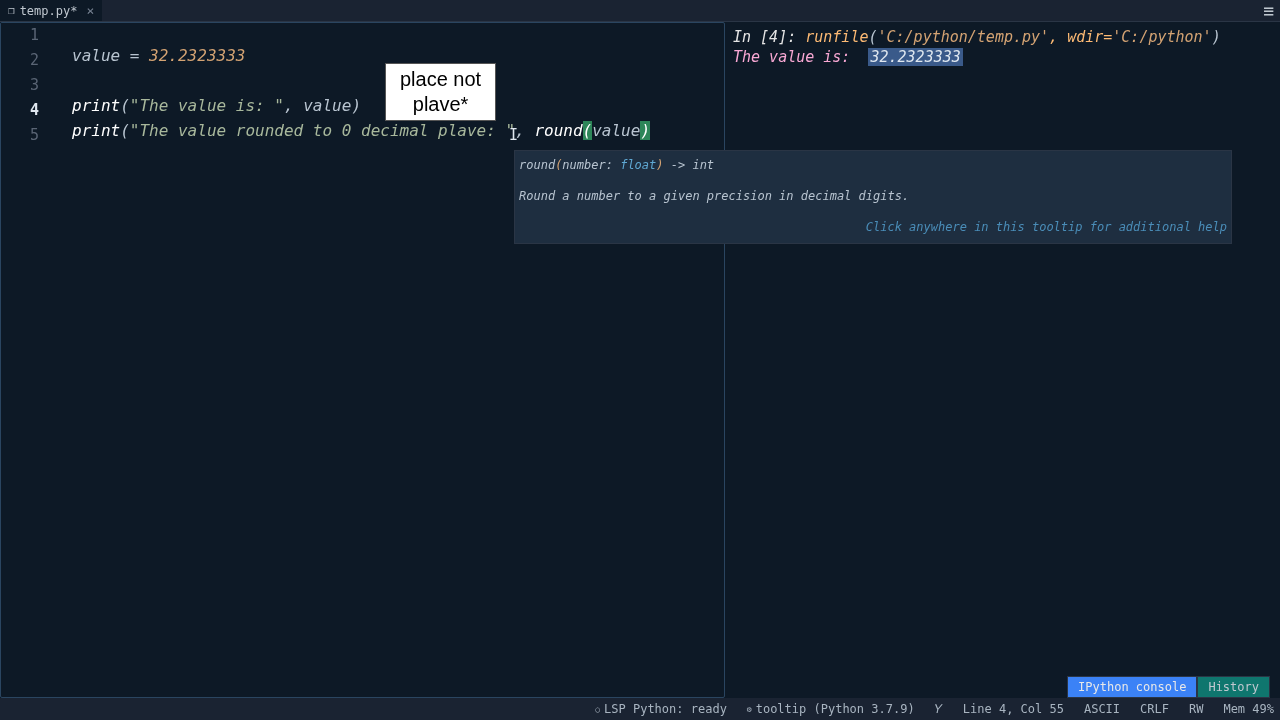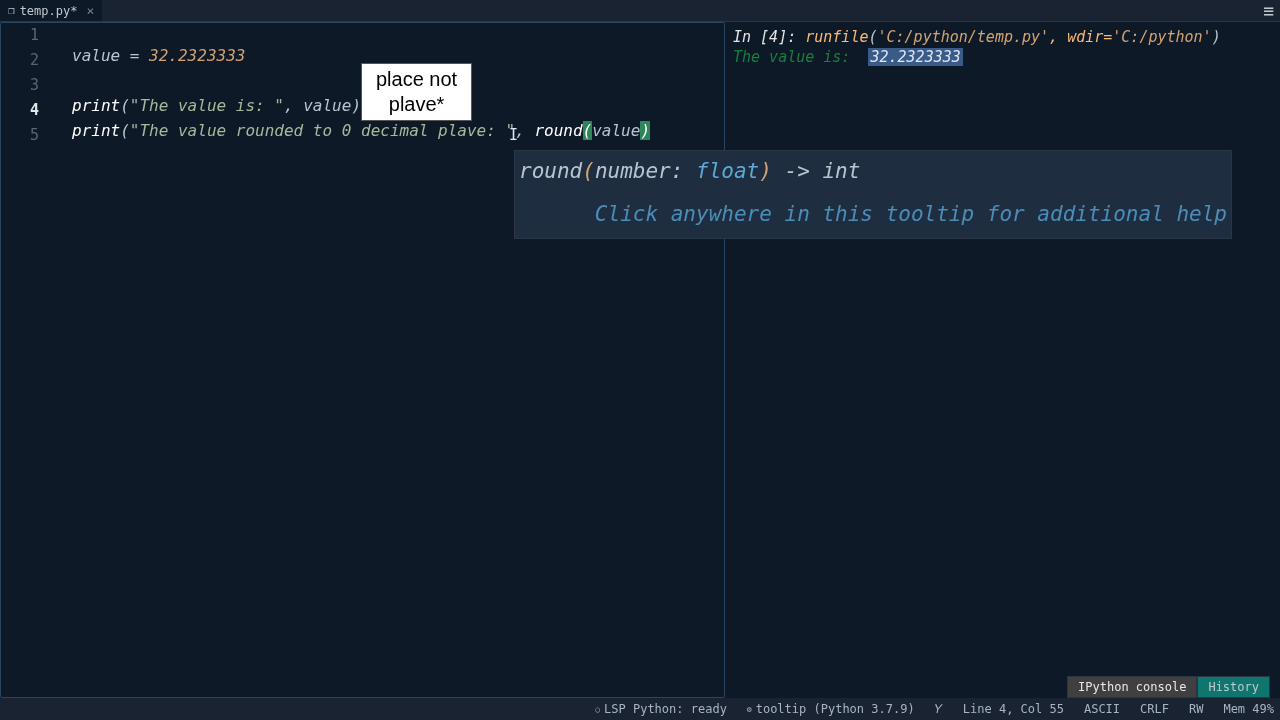--- a/index.html
+++ b/index.html
@@ -84,40 +84,40 @@
 .tok-builtin { color: #ffffff; }
 .tok-str { color: #a8b89c; }
 .tok-num { color: #d4a373; }
 .tok-op { color: #b8c4d0; }
 .paren-match {
   background: #2d8659;
   color: #fff !important;
 }
 .annotation-box {
   position: absolute;
-  left: 360px; top: 40px;
+  left: 384px; top: 40px;
   background: #fff;
   color: #000;
   border: 1px solid #555;
   padding: 3px 14px;
   font-family: Arial, sans-serif;
   font-style: normal;
   font-size: 20px;
   text-align: center;
   line-height: 1.25;
 }
 .tooltip {
   position: absolute;
   left: 513px; top: 127px;
   width: 718px;
   background: #1e2e40;
   border: 1px solid #2a3545;
   padding: 6px 4px 8px 4px;
   font-style: italic;
-  font-size: 21px;
+  font-size: 12px;
   line-height: 1.4;
   z-index: 5;
 }
 .tooltip .sig { margin-bottom: 14px; }
 .tooltip .sig .name { color: #b8c4d0; }
 .tooltip .sig .paren { color: #d4a373; }
 .tooltip .sig .param { color: #b8c4d0; }
 .tooltip .sig .type { color: #5fa8d3; }
 .tooltip .sig .ret { color: #b8c4d0; }
 .tooltip .body { color: #b8c4d0; margin-bottom: 14px; }
@@ -127,40 +127,40 @@
   background: #0d1926;
   padding: 6px 8px;
   font-style: italic;
   font-size: 15px;
   position: relative;
 }
 .console-line { line-height: 1.3; white-space: pre; }
 .prompt-in { color: #e5e5e5; margin-top: 24px; }
 .prompt-cmd { color: #fdba74; text-align: center; }
 .prompt-str { color: #d4a373; }
-.output-label { color: #15803d; }
+.output-label { color: #f9a8d4; }
 .output-val {
   background: #3a5a8a;
   color: #e0e8f0;
   padding: 0 2px;
 }
 .console-tabs {
   position: absolute;
   bottom: 0; right: 10px;
   display: flex;
   font-style: normal;
   font-size: 12px;
 }
 .console-tab {
   padding: 3px 10px;
   background: #0f766e;
   color: #c0c8d0;
   border: 1px solid #2a3545;
 }
-.console-tab.active { background: #404040; color: #e8e8e8; }
+.console-tab.active { background: #3b82f6; color: #e8e8e8; }
 .statusbar {
   height: 22px;
   background: #1a2332;
   display: flex;
   align-items: center;
   font-size: 12px;
   color: #a8b4c0;
   padding: 0 6px;
   gap: 20px;
   font-style: normal;
@@ -210,20 +210,21 @@
 
     <span class="text-cursor-icon">I</span>
 
     <div class="annotation-box">
       <div>place not</div>
       <div>plave*</div>
     </div>
 
     <div class="tooltip">
       <div class="sig"><span class="name">round</span><span class="paren">(</span><span class="param">number: </span><span class="type">float</span><span class="paren">)</span><span class="ret"> -&gt; int</span></div>
+      <div class="body">Round a number to a given precision in decimal digits.</div>
       <div class="link">Click anywhere in this tooltip for additional help</div>
     </div>
   </div>
 
   <div class="console-pane">
     <div class="console-line"><span class="prompt-in">In [4]: </span><span class="prompt-cmd">runfile</span><span>(</span><span class="prompt-str">'C:/python/temp.py'</span><span class="prompt-cmd">, wdir=</span><span class="prompt-str">'C:/python'</span><span>)</span></div>
     <div class="console-line"><span class="output-label">The value is:  </span><span class="output-val">32.2323333</span></div>
     <div class="console-line" style="height:16px"></div>
 
     <div class="console-tabs">

